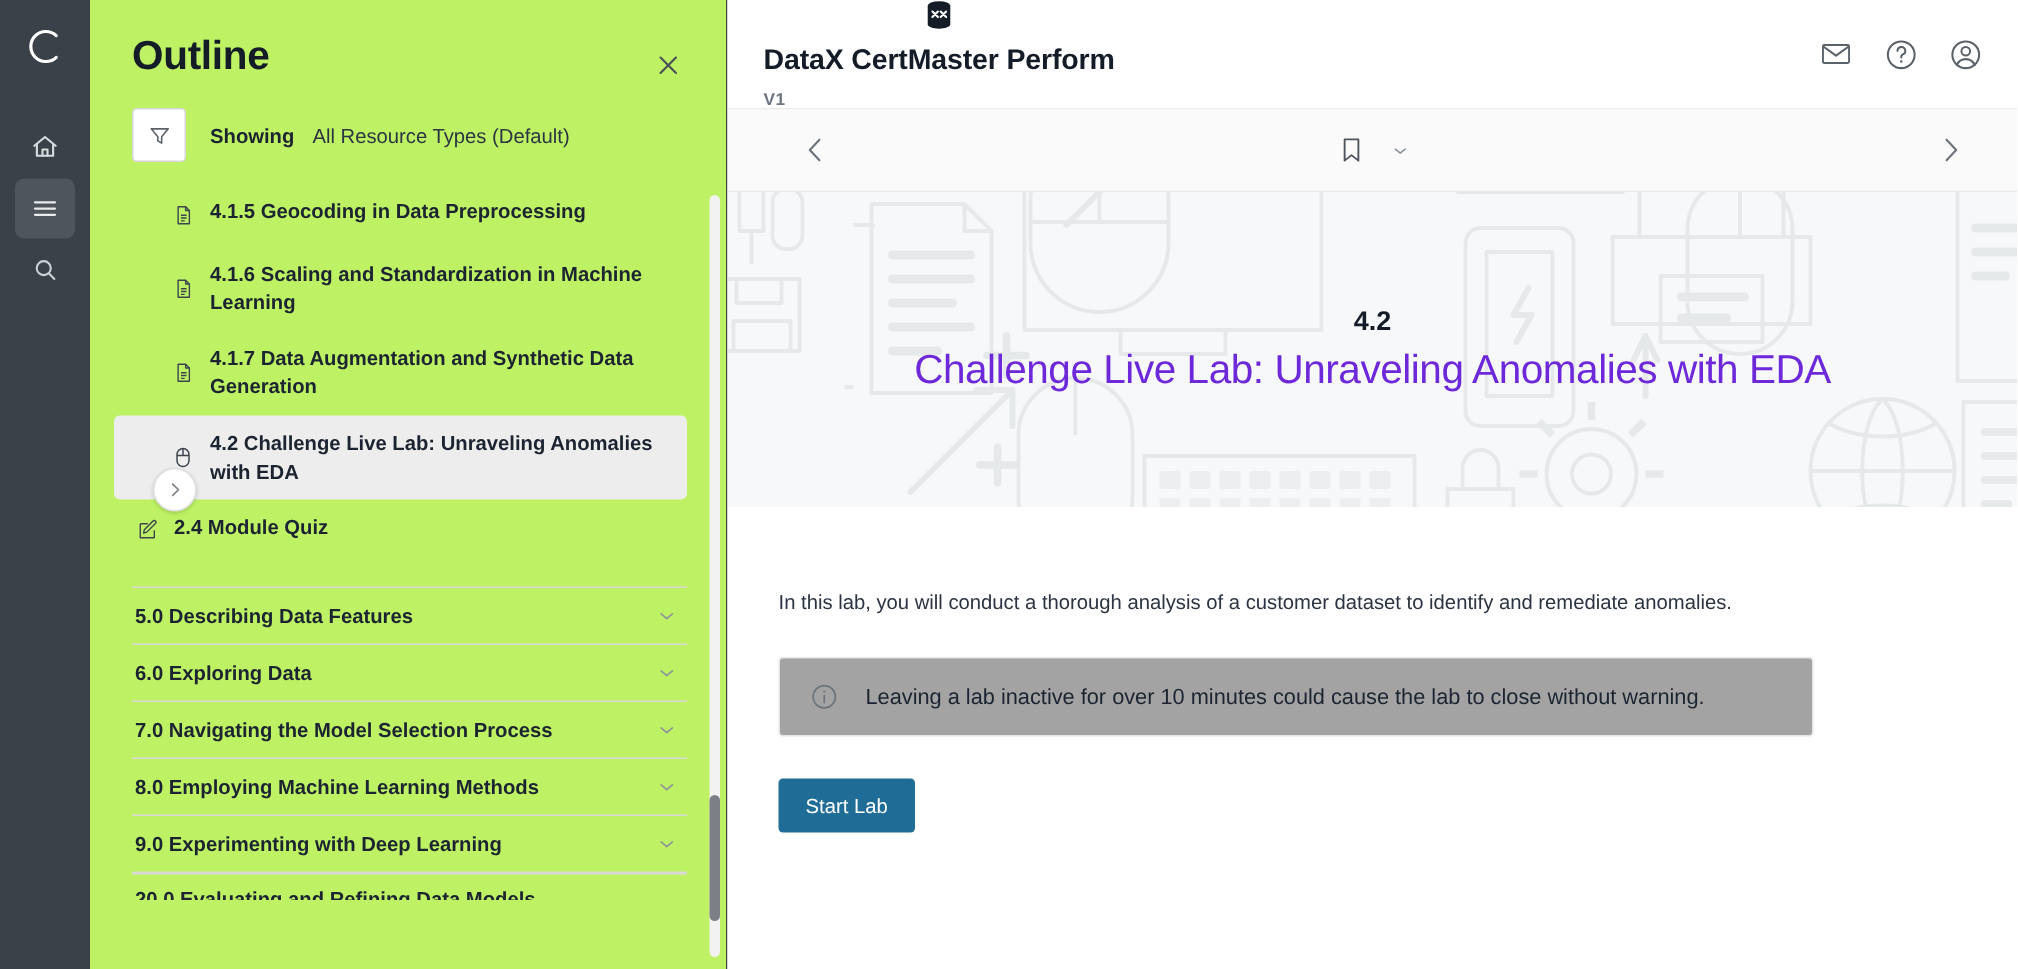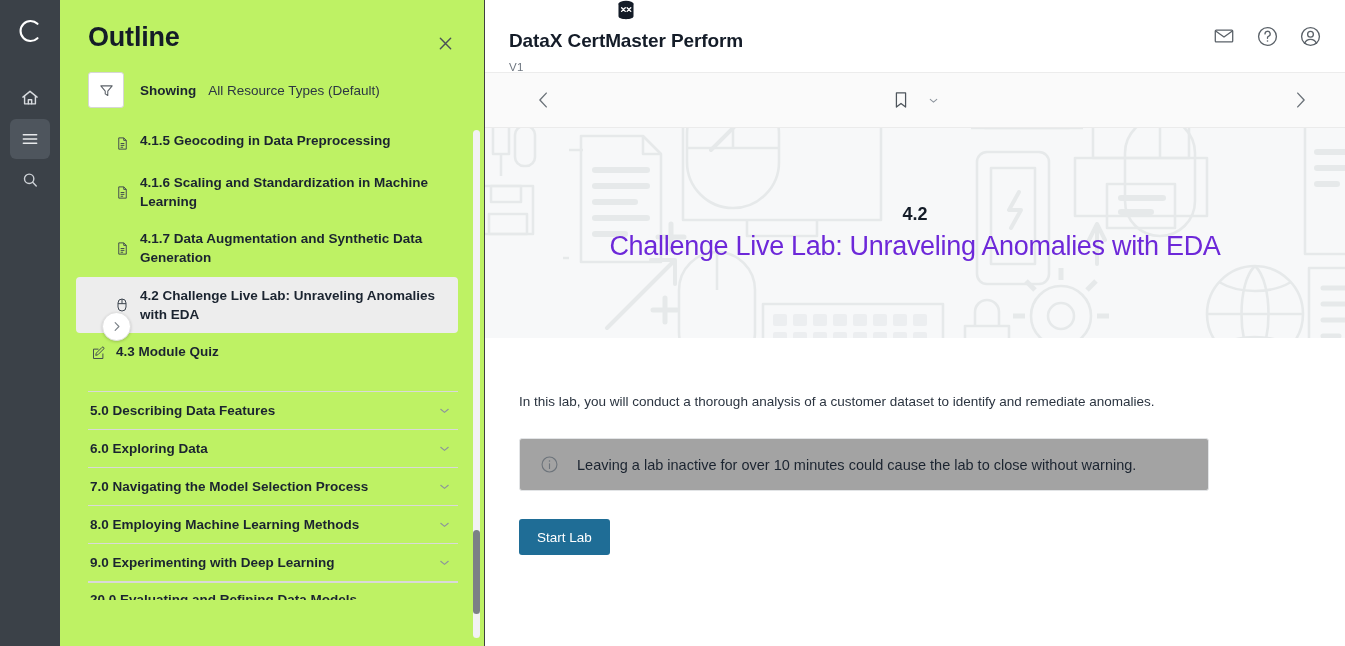--- a/index.html
+++ b/index.html
@@ -167,21 +167,21 @@
     display: flex; align-items: center;
     padding: 0 22px 0 24px;
     background: #fff;
     border-bottom: 1px solid #ececec;
   }
   .brand { display: flex; align-items: baseline; gap: 9px; flex-direction: column; }
   .brand-icon { width: 22px; height: 22px; align-self: center; display:block; }
   .brand-name {
     font-size: 19px; font-weight: bold; color: #141c28; letter-spacing: -0.1px;
   }
-  .brand-ver { font-size: 11.5px; font-weight: normal; color: #6e7680; letter-spacing: .4px; }
+  .brand-ver { font-size: 11.5px; font-weight: bold; color: #6e7680; letter-spacing: .4px; }
   .header-actions { margin-left: auto; display: flex; align-items: center; gap: 17px; }
   .hicon { width: 26px; height: 26px; display: flex; align-items: center; justify-content: center; cursor: pointer; }
 
   .navbar {
     height: 55px; flex: 0 0 55px;
     background: #fafafa;
     border-bottom: 1px solid #ebebeb;
     display: flex; align-items: center;
     position: relative;
   }
@@ -342,21 +342,21 @@
         </div>
 
         <div class="lesson toplevel">
           <span class="licon">
             <svg width="15" height="15" viewBox="0 0 24 24" fill="none" stroke="#3c444e" stroke-width="1.5" stroke-linejoin="round">
               <path d="M4 5h8"></path>
               <path d="M4 5v15h15v-8"></path>
               <path d="M11 14l9.2-9.2a1.8 1.8 0 0 0-2.6-2.6L8.4 11.4 7.6 15z"></path>
             </svg>
           </span>
-          <span class="ltext">4.3 Module Quiz</span>
+          <span class="ltext">2.4 Module Quiz</span>
         </div>
 
       </div>
 
       <div class="sections">
         <div class="section-row">
           <span class="section-label">5.0 Describing Data Features</span>
           <span class="section-chev">
             <svg width="15" height="15" viewBox="0 0 24 24" fill="none" stroke="currentColor" stroke-width="1.7" stroke-linecap="round" stroke-linejoin="round">
                 <path d="M6 10l6 5 6-5"></path>

